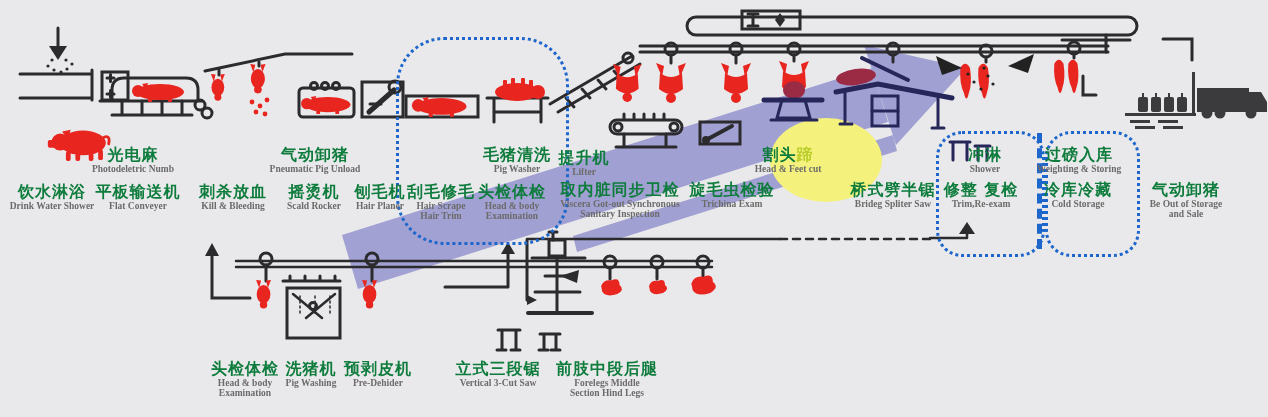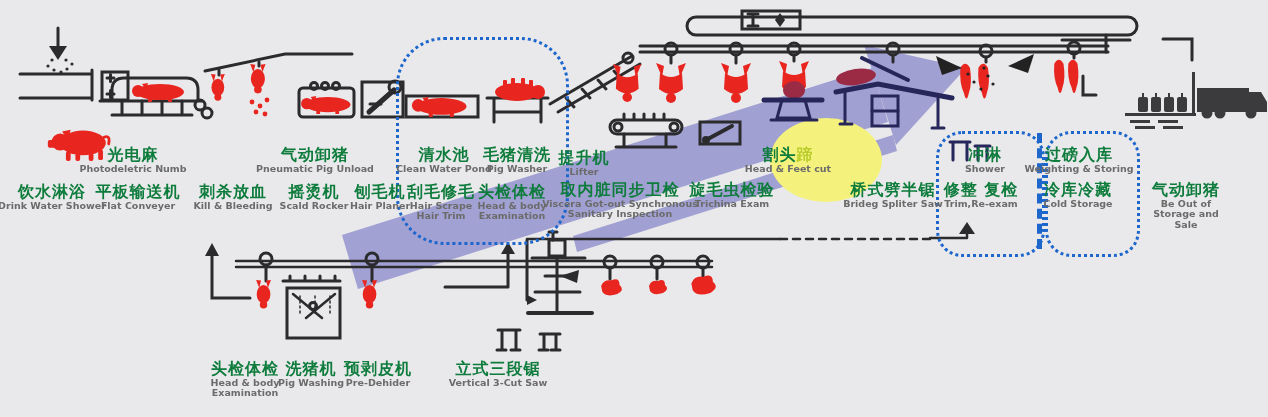--- a/index.html
+++ b/index.html
@@ -18,21 +18,21 @@
     text-align:center;
     z-index:5;
   }
   .zh{
     font-size:16px;font-weight:bold;color:#0e7c3c;
     letter-spacing:1px;white-space:nowrap;line-height:1.1;
   }
   .zh .accent{color:#b8cc2a;}
   .en{
     font-size:9.5px;font-weight:bold;color:#6b6b6b;
-    white-space:pre-line;line-height:1.12;letter-spacing:0;
+    white-space:pre-line;line-height:1.12;letter-spacing:0;font-family:Liberation Serif, serif;
   }
   .dotbox{
     position:absolute;
     border:3px dotted #1c66cc;
     z-index:3;
   }
   #dotbox-pond{left:396px;top:37px;width:167px;height:202px;border-radius:48px;}
   #dotbox-shower{left:936px;top:131px;width:103px;height:120px;border-radius:26px;}
   #dotbox-storage{left:1045px;top:131px;width:89px;height:120px;border-radius:26px;}
   #dotbar{
@@ -341,24 +341,20 @@
   <div class="en">Pneumatic Pig Unload</div>
 </div>
 <div class="lbl" style="left:314px;top:183px">
   <div class="zh">摇烫机</div>
   <div class="en">Scald Rocker</div>
 </div>
 <div class="lbl" style="left:380px;top:183px">
   <div class="zh">刨毛机</div>
   <div class="en">Hair Planer</div>
 </div>
-<div class="lbl" style="left:444px;top:146px">
-  <div class="zh">清水池</div>
-  <div class="en">Clean Water Pond</div>
-</div>
 <div class="lbl" style="left:517px;top:146px">
   <div class="zh">毛猪清洗</div>
   <div class="en">Pig Washer</div>
 </div>
 <div class="lbl" style="left:441px;top:183px">
   <div class="zh">刮毛修毛</div>
   <div class="en">Hair Scrape
 Hair Trim</div>
 </div>
 <div class="lbl" style="left:512px;top:183px">
@@ -417,14 +413,19 @@
   <div class="en">Pig Washing</div>
 </div>
 <div class="lbl" style="left:378px;top:360px">
   <div class="zh">预剥皮机</div>
   <div class="en">Pre-Dehider</div>
 </div>
 <div class="lbl" style="left:498px;top:360px">
   <div class="zh">立式三段锯</div>
   <div class="en">Vertical 3-Cut Saw</div>
 </div>
+<div class="lbl" style="left:607px;top:360px">
+  <div class="zh">前肢中段后腿</div>
+  <div class="en">Forelegs Middle
+Section Hind Legs</div>
+</div>
 
 </div>
 
 </body></html>

